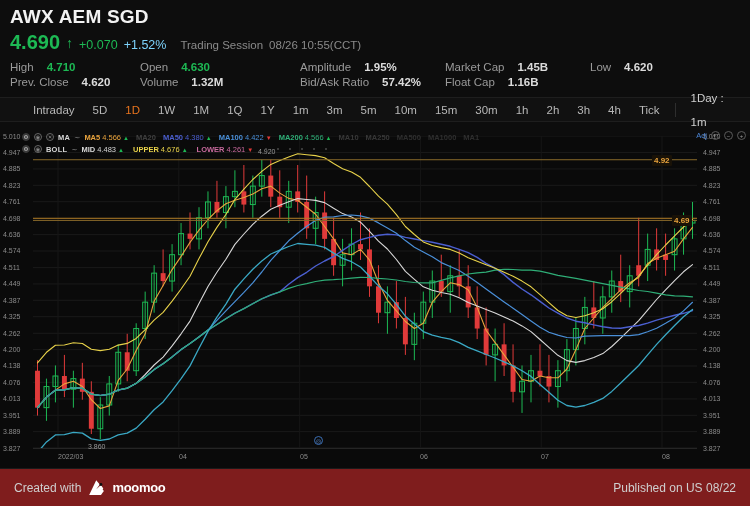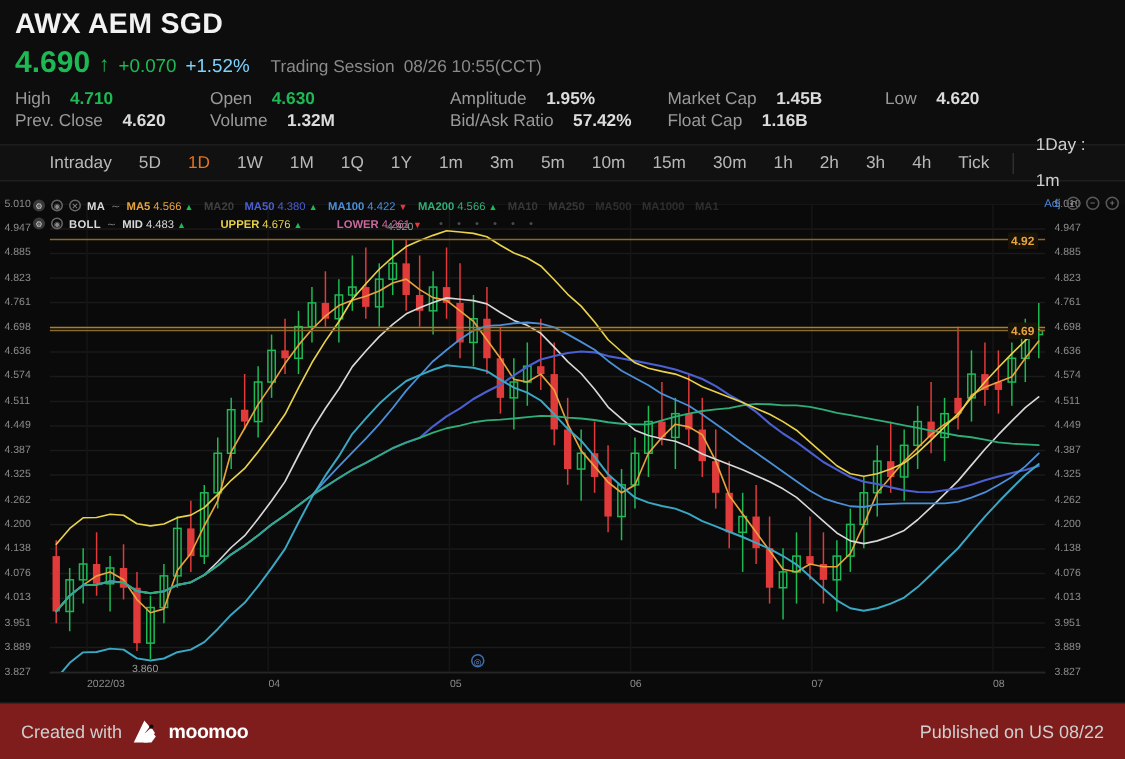--- a/index.html
+++ b/index.html
@@ -265,21 +265,21 @@
           <span class="litem lfaint" style="color: rgb(74, 74, 74);">
             <span class="k">MA1</span>
           </span>
         </span>
     </div>
     <div class="legrow">
       <span class="ic filled">⚙</span>
       <span class="ic">◉</span>
       <span class="ltitle">BOLL</span>
       <span class="lwave">∼</span>
-      <span id="boll-items" style="display:inline-flex;gap:23px;align-items:baseline;">
+      <span id="boll-items" style="display:inline-flex;gap:9px;align-items:baseline;">
           <span class="litem" style="color: rgb(216, 216, 216);">
             <span class="k">MID</span>
             <span class="v">4.483</span>
             <span class="dot" style="color: rgb(29, 185, 84);">▲</span>
           </span>
           <span class="litem" style="color: rgb(232, 210, 74);">
             <span class="k">UPPER</span>
             <span class="v">4.676</span>
             <span class="dot" style="color: rgb(29, 185, 84);">▲</span>
           </span>
@@ -690,21 +690,21 @@
     </div>
     <div class="xaxis" id="xaxis">
         <div class="xt" style="left: 25px;">2022/03</div>
         <div class="xt" style="left: 146px;">04</div>
         <div class="xt" style="left: 267px;">05</div>
         <div class="xt" style="left: 387px;">06</div>
         <div class="xt" style="left: 508px;">07</div>
         <div class="xt" style="left: 629px;">08</div>
       </div>
     <div id="tags">
-        <div class="pricetag" style="top: 18.7363px; left: 672px;">4.92</div>
+        <div class="pricetag" style="top: 18.7363px; left: 652px;">4.92</div>
         <div class="pricetag" style="top: 79.3956px; left: 672px;">4.69</div>
         <div class="hightag" style="left: 258px; top: 11.7363px; position: absolute;">4.920</div>
         <div class="lowtag" style="left: 88px; top: 307.297px; position: absolute;">3.860</div>
         <div class="midmark" style="left: 314px; top: 300px;">◎</div>
       </div>
   </div>
 
   <div class="footer">
     <div class="created">
       <span class="txt">Created with</span>

